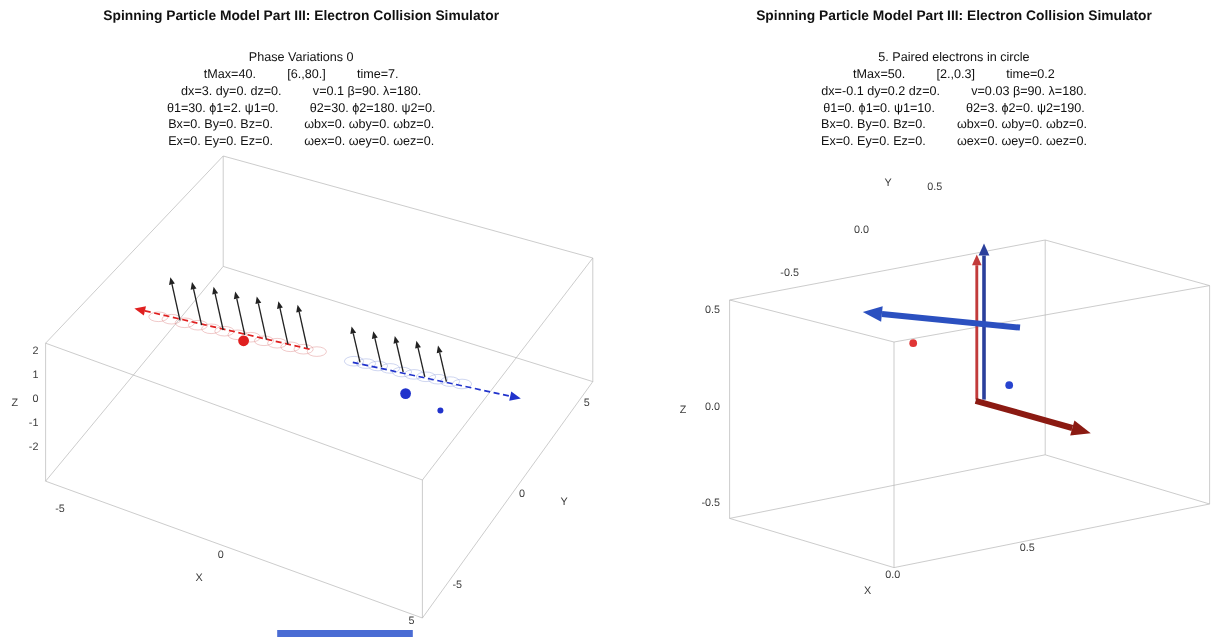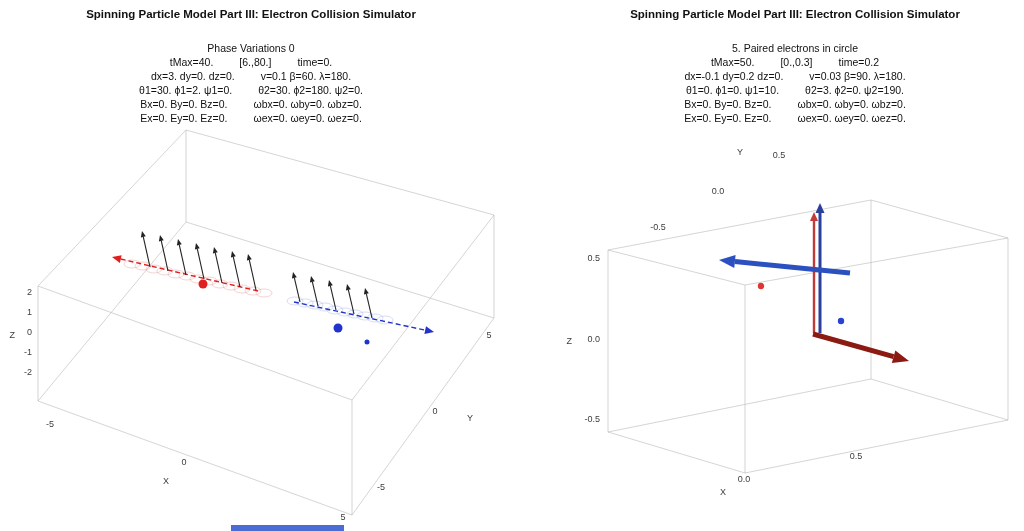--- a/index.html
+++ b/index.html
@@ -104,22 +104,22 @@
         <text x="166" y="484" font-size="9" fill="#3c3c3c" text-anchor="middle">X</text>
         <text x="381" y="490" font-size="9" fill="#3c3c3c" text-anchor="middle">-5</text>
         <text x="435" y="414" font-size="9" fill="#3c3c3c" text-anchor="middle">0</text>
         <text x="489" y="338" font-size="9" fill="#3c3c3c" text-anchor="middle">5</text>
         <text x="470" y="421" font-size="9" fill="#3c3c3c" text-anchor="middle">Y</text>
       </svg>
     <div class="hdr">
       <div class="title">Spinning Particle Model Part III: Electron Collision Simulator</div>
       <div class="subtitle">Phase Variations 0</div>
       <div class="params">
-          <div class="param-line"><span>tMax=40.</span><span>[6.,80.]</span><span>time=0.</span></div>
-          <div class="param-line"><span>dx=3. dy=0. dz=0.</span><span>v=0.1 β=60. λ=180.</span></div>
+          <div class="param-line"><span>tMax=40.</span><span>[6.,80.]</span><span>time=7.</span></div>
+          <div class="param-line"><span>dx=3. dy=0. dz=0.</span><span>v=0.1 β=90. λ=180.</span></div>
           <div class="param-line"><span>θ1=30. ϕ1=2. ψ1=0.</span><span>θ2=30. ϕ2=180. ψ2=0.</span></div>
           <div class="param-line"><span>Bx=0. By=0. Bz=0.</span><span>ωbx=0. ωby=0. ωbz=0.</span></div>
           <div class="param-line"><span>Ex=0. Ey=0. Ez=0.</span><span>ωex=0. ωey=0. ωez=0.</span></div>
         </div>
     </div>
   </section>
 
   <section class="panel panel-right">
     <svg class="plot" id="plot-1" viewBox="0 0 512 531">
         <line x1="96" y1="432" x2="233" y2="473" stroke="#b8b8b8" stroke-width="0.7" opacity="0.85"></line>
@@ -153,21 +153,21 @@
         <text x="146" y="230" font-size="9" fill="#3c3c3c" text-anchor="middle">-0.5</text>
         <text x="228" y="155" font-size="9" fill="#3c3c3c" text-anchor="middle">Y</text>
         <text x="232" y="482" font-size="9" fill="#3c3c3c" text-anchor="middle">0.0</text>
         <text x="344" y="459" font-size="9" fill="#3c3c3c" text-anchor="middle">0.5</text>
         <text x="211" y="495" font-size="9" fill="#3c3c3c" text-anchor="middle">X</text>
       </svg>
     <div class="hdr">
       <div class="title">Spinning Particle Model Part III: Electron Collision Simulator</div>
       <div class="subtitle">5. Paired electrons in circle</div>
       <div class="params">
-          <div class="param-line"><span>tMax=50.</span><span>[0.,0.3]</span><span>time=0.2</span></div>
+          <div class="param-line"><span>tMax=50.</span><span>[2.,0.3]</span><span>time=0.2</span></div>
           <div class="param-line"><span>dx=-0.1 dy=0.2 dz=0.</span><span>v=0.03 β=90. λ=180.</span></div>
           <div class="param-line"><span>θ1=0. ϕ1=0. ψ1=10.</span><span>θ2=3. ϕ2=0. ψ2=190.</span></div>
           <div class="param-line"><span>Bx=0. By=0. Bz=0.</span><span>ωbx=0. ωby=0. ωbz=0.</span></div>
           <div class="param-line"><span>Ex=0. Ey=0. Ez=0.</span><span>ωex=0. ωey=0. ωez=0.</span></div>
         </div>
     </div>
   </section>
 
   <div class="strip" style="left: 231px; top: 525px; width: 113px; height: 6px; background: rgb(74, 108, 212);"></div>
 

